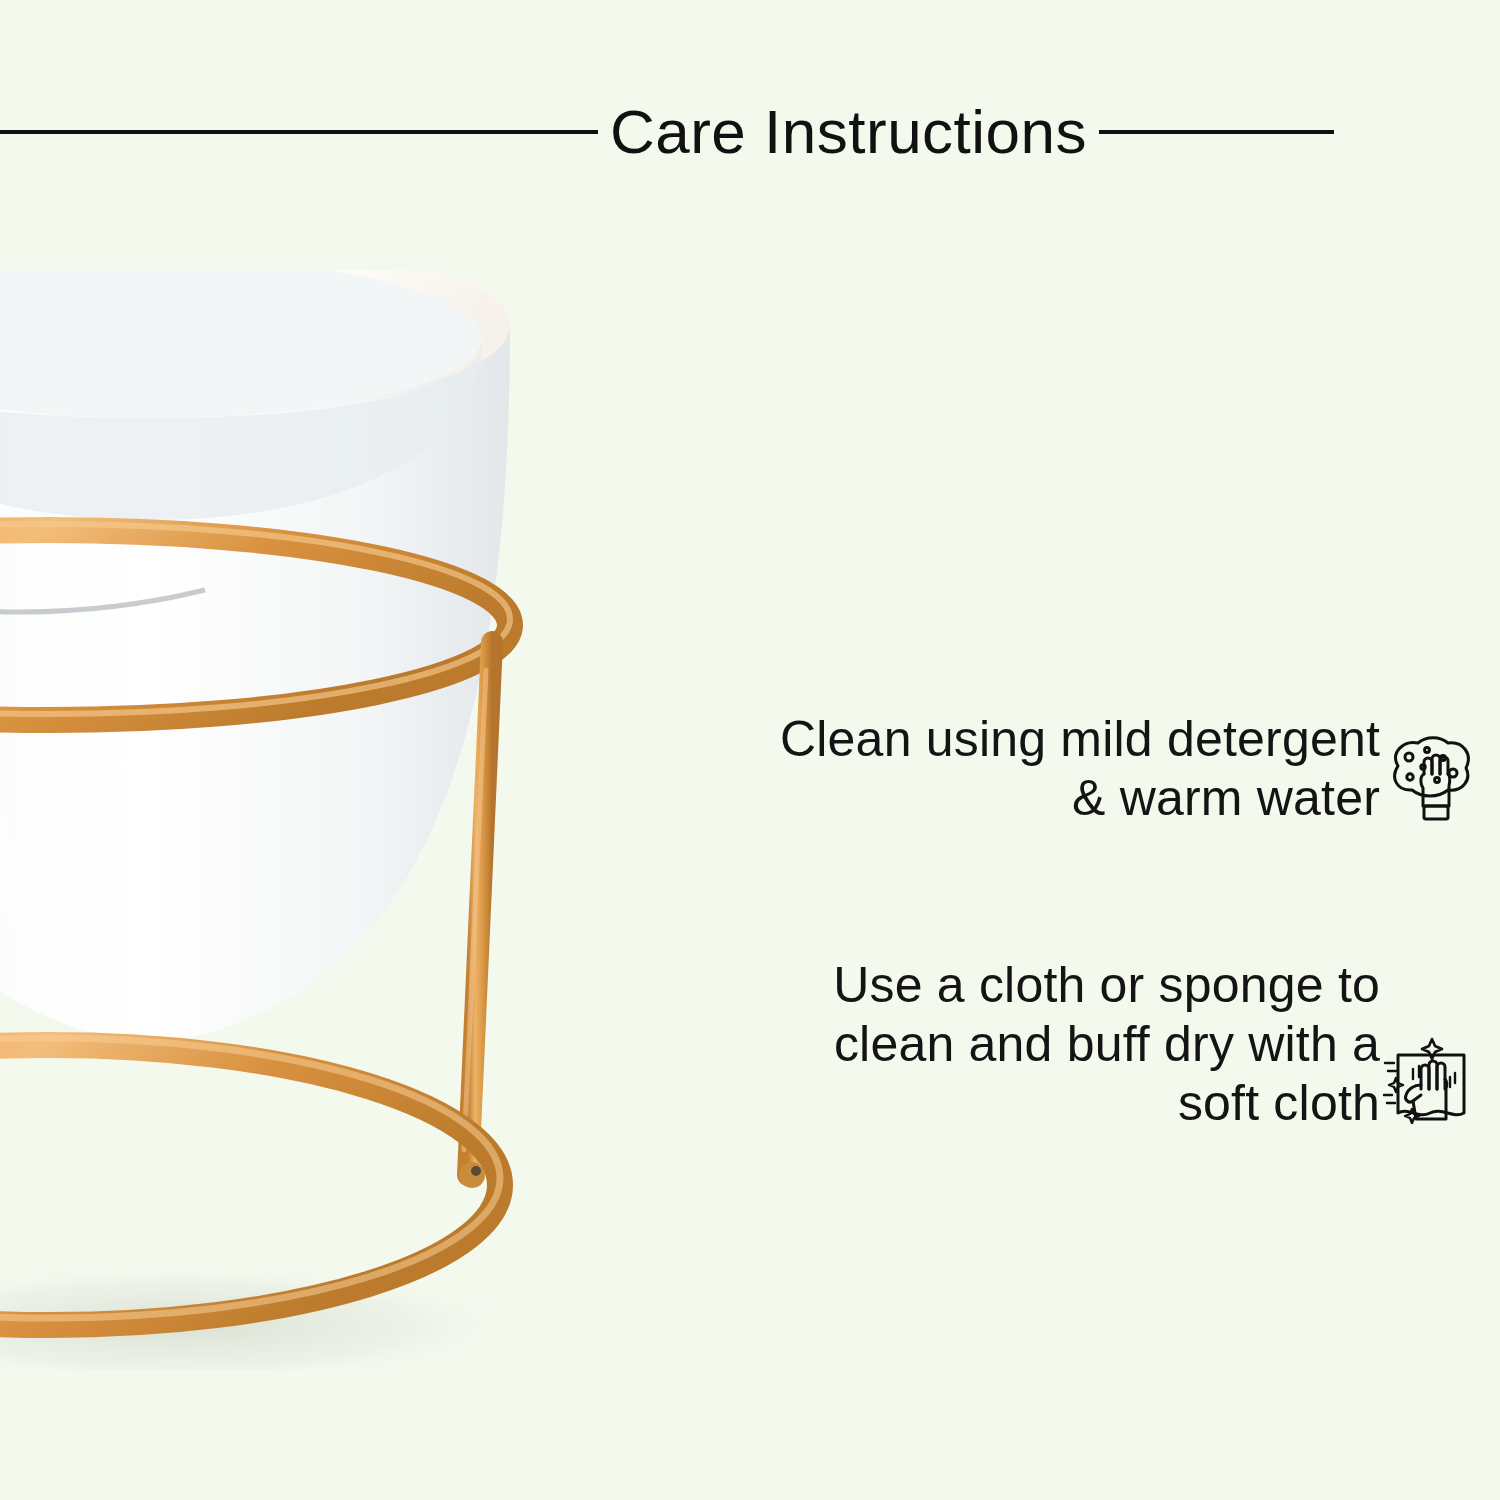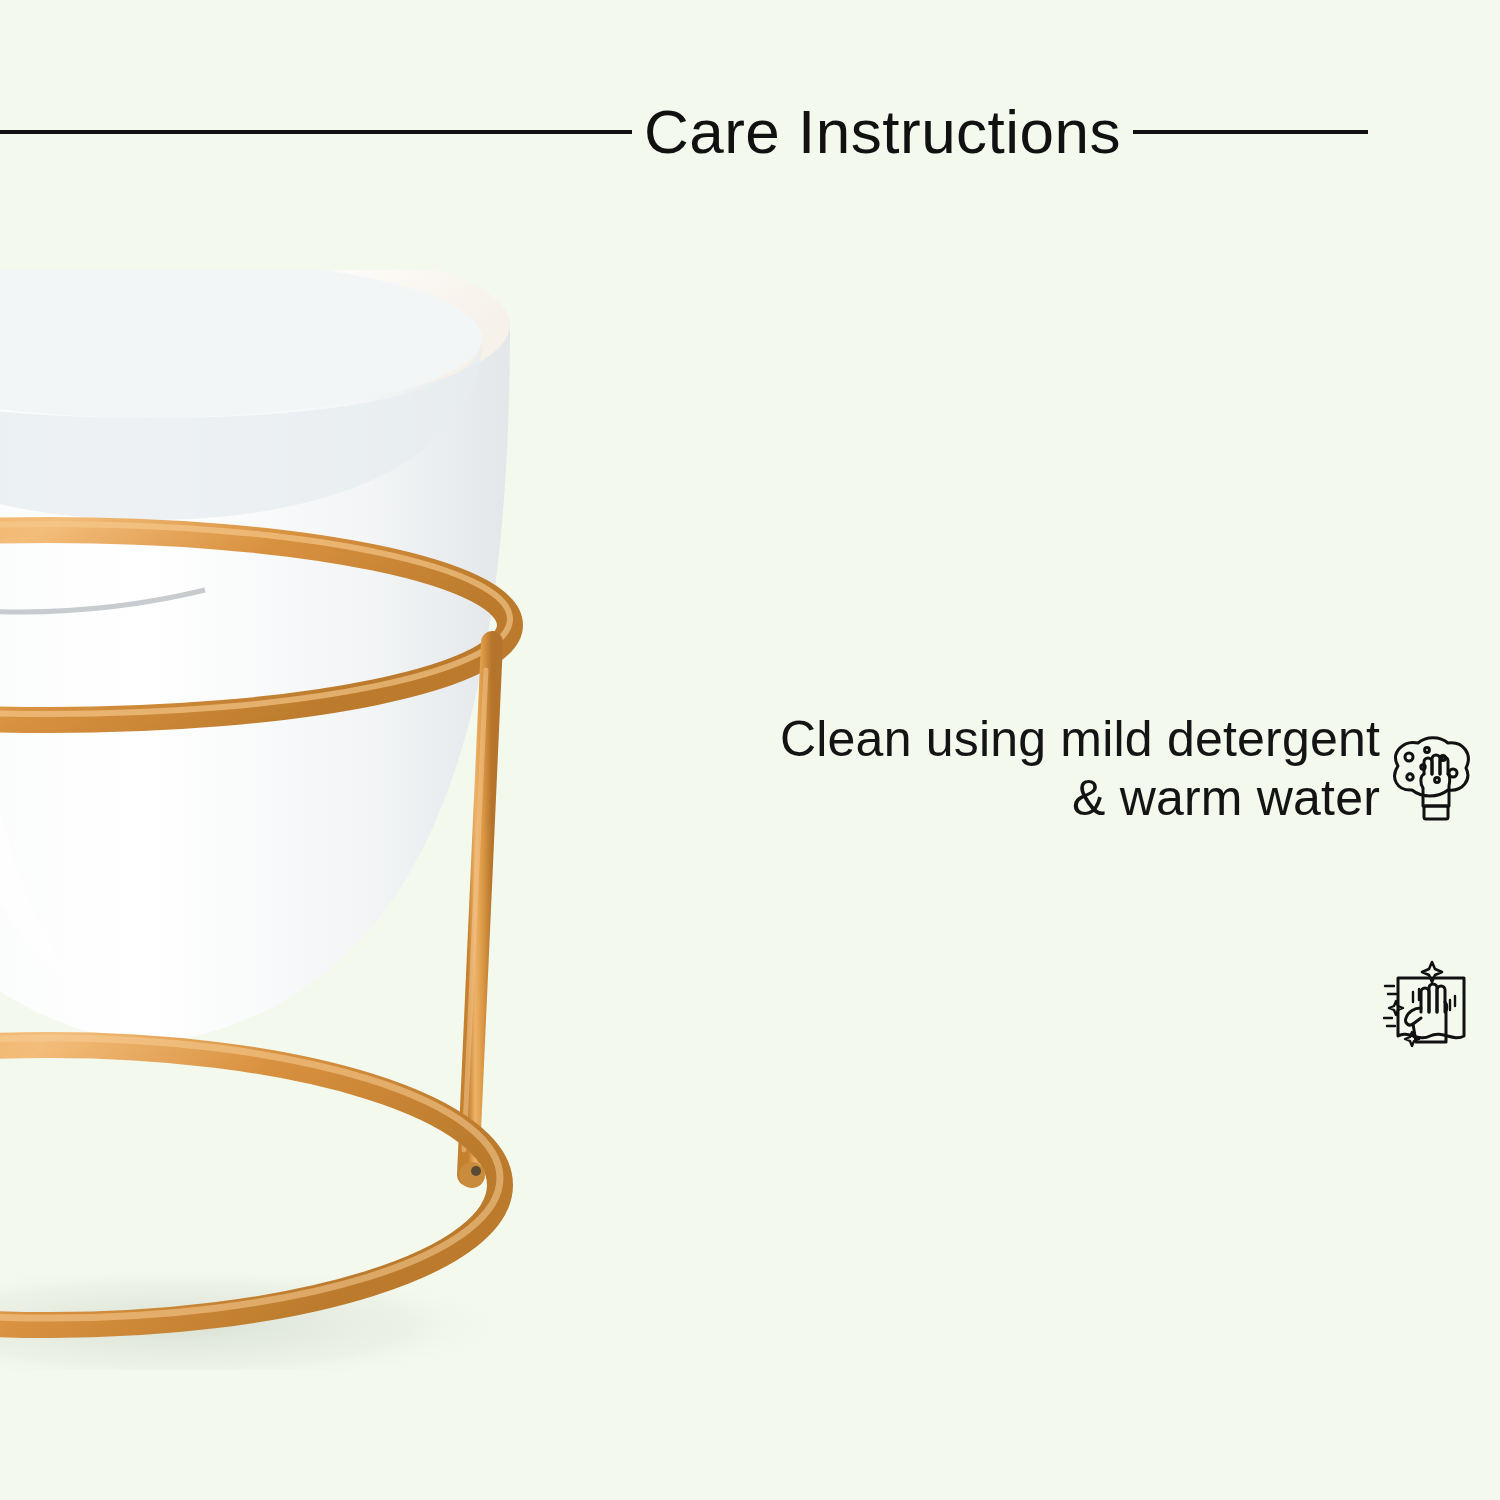--- a/index.html
+++ b/index.html
@@ -24,21 +24,20 @@
   
   #header {
     position: absolute;
     left: 0;
     top: 92px;
     width: 1287px;
     height: 80px;
     display: flex;
     align-items: center;
     justify-content: center;
-    padding-left: 34px;
   }
   .rule {
     height: 0;
     border-top: 4px solid #111111;
     flex: 0 0 auto;
   }
   #rule-left  { width: 645px; margin-right: 12px; }
   #rule-right { width: 235px; margin-left: 12px; }
 
   #page-title {
@@ -216,20 +215,21 @@
                    L 69 78
                    L 69 58
                    C 70 53, 70 48, 68 46"></path>
 
           <rect x="44" y="78" width="24" height="13" rx="2"></rect>
         </svg>
       </div>
     </div>
 
     <div class="care-item" id="care-item-1">
+      <div class="care-text">Use a cloth or sponge to clean and buff dry with a soft cloth</div>
       <div class="care-icon">
         <svg width="100" height="100" viewBox="0 0 100 100" xmlns="http://www.w3.org/2000/svg" fill="none" stroke="#111111" stroke-width="3" stroke-linecap="round" stroke-linejoin="round">
 
           <path d="M 18 22
                    L 84 22
                    L 84 80
                    C 73 86, 62 74, 50 80
                    C 38 86, 28 74, 18 80
                    Z"></path>
 

